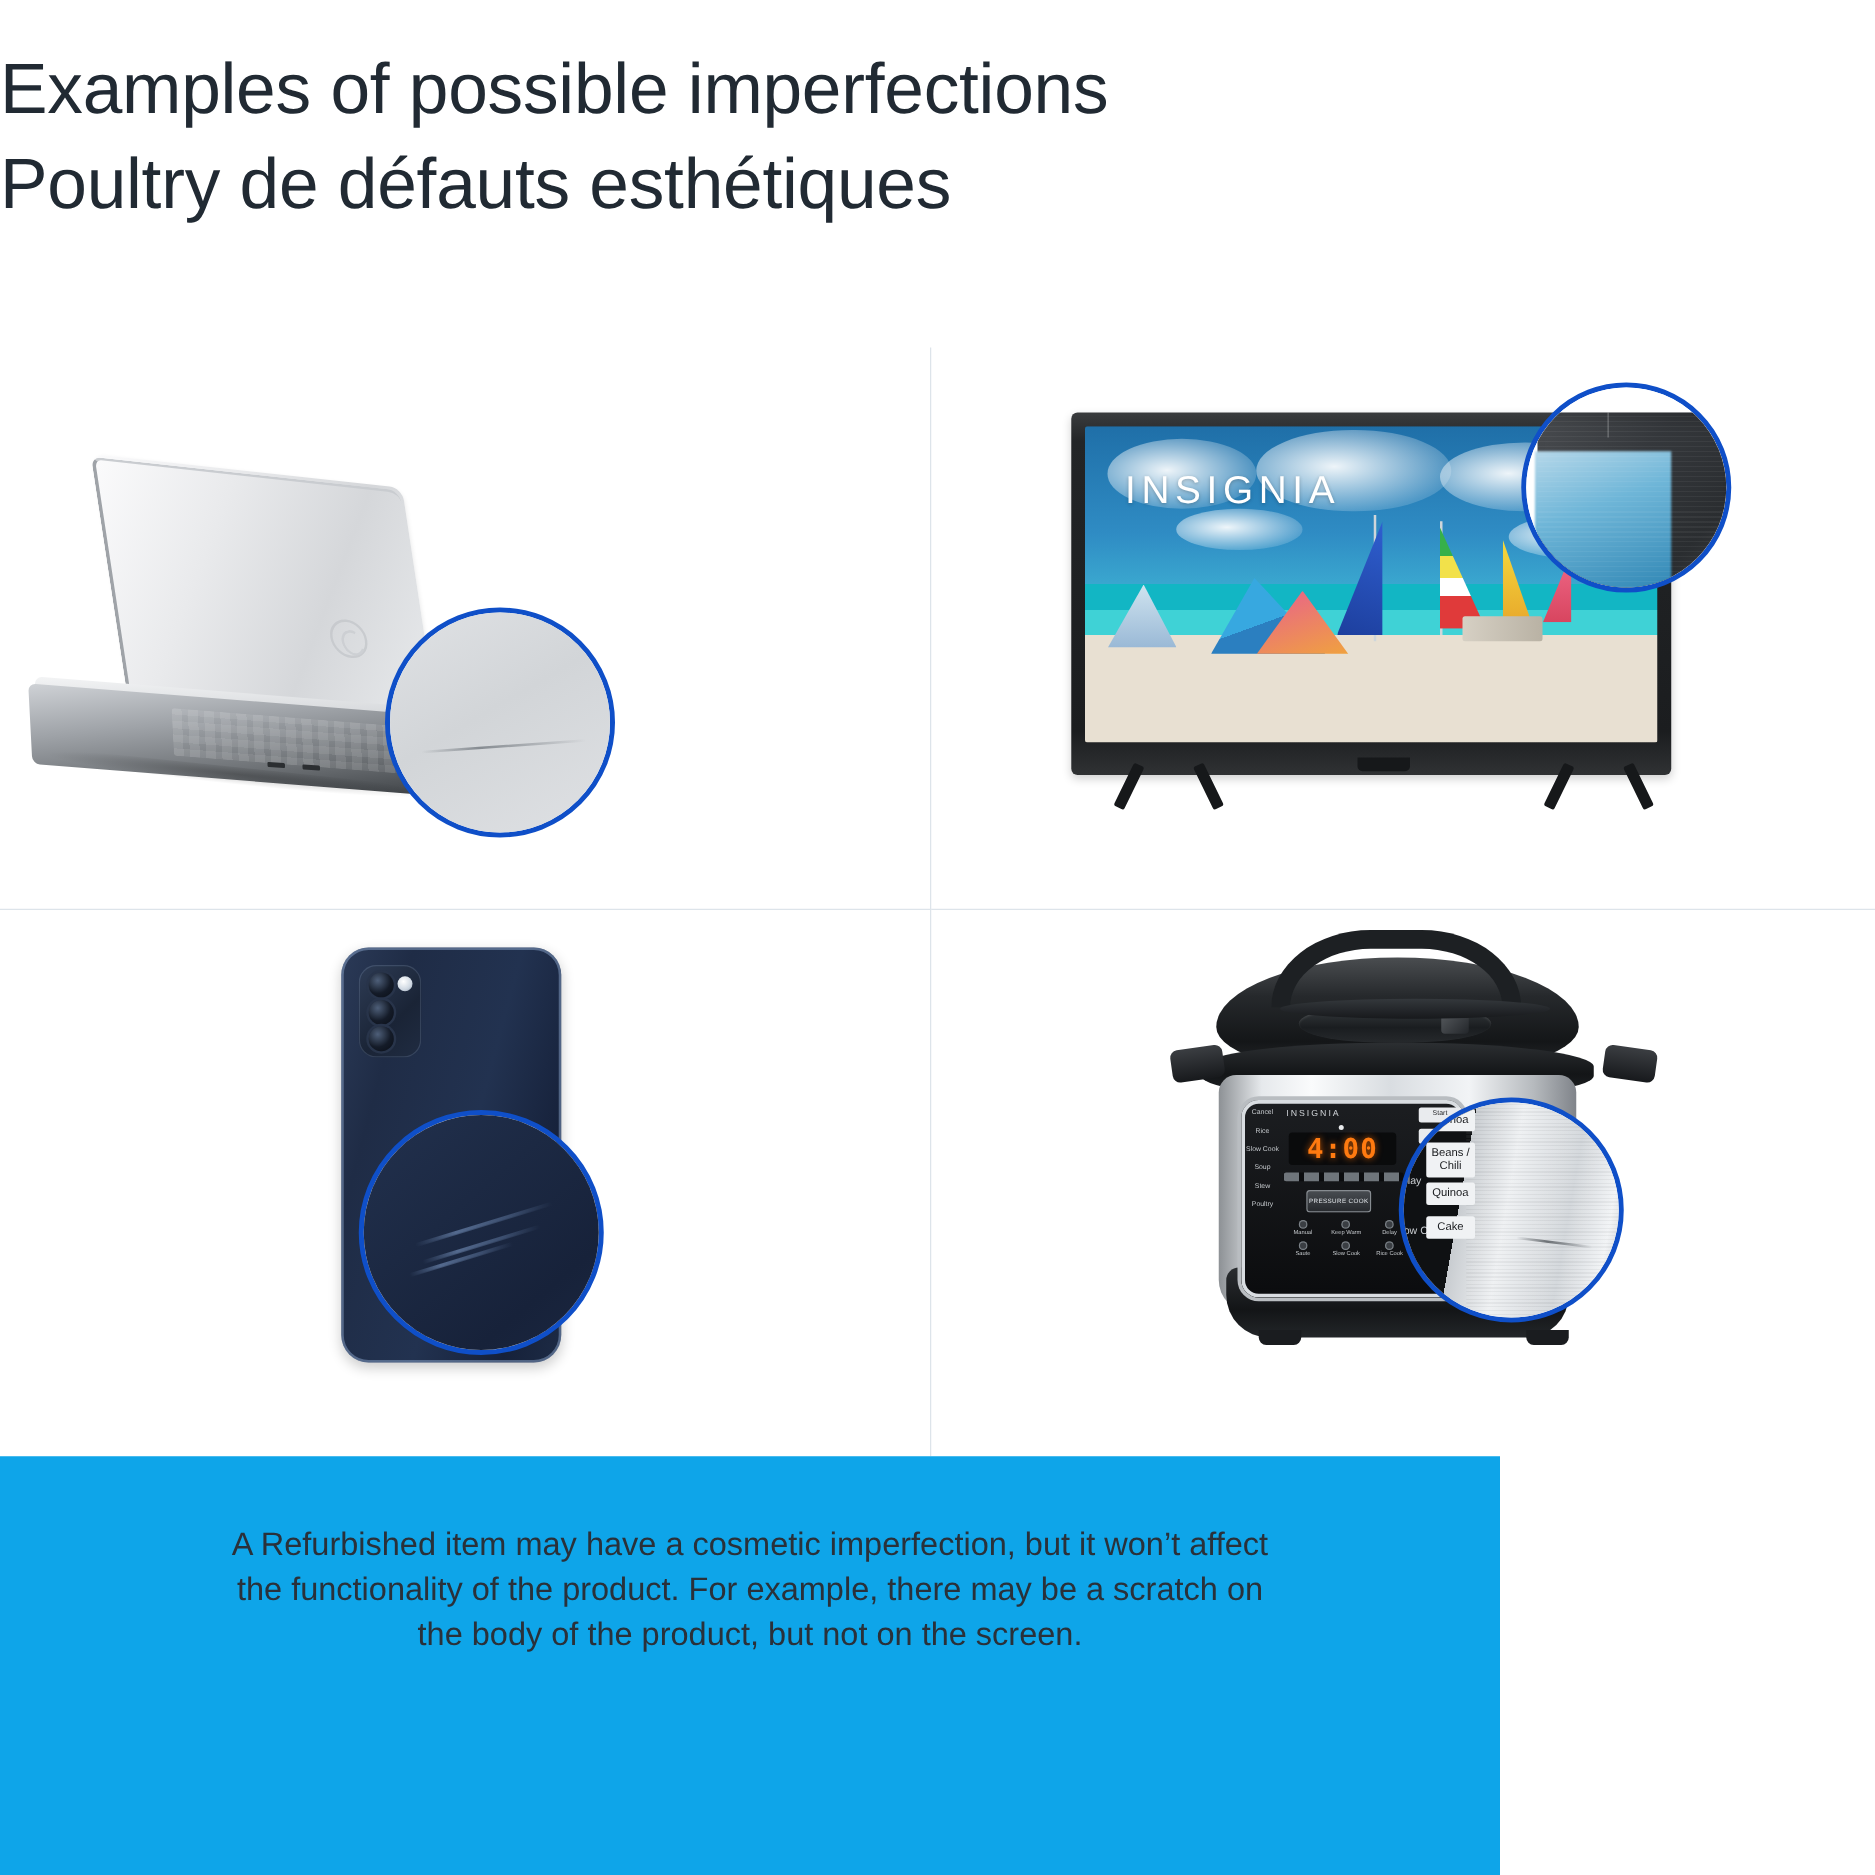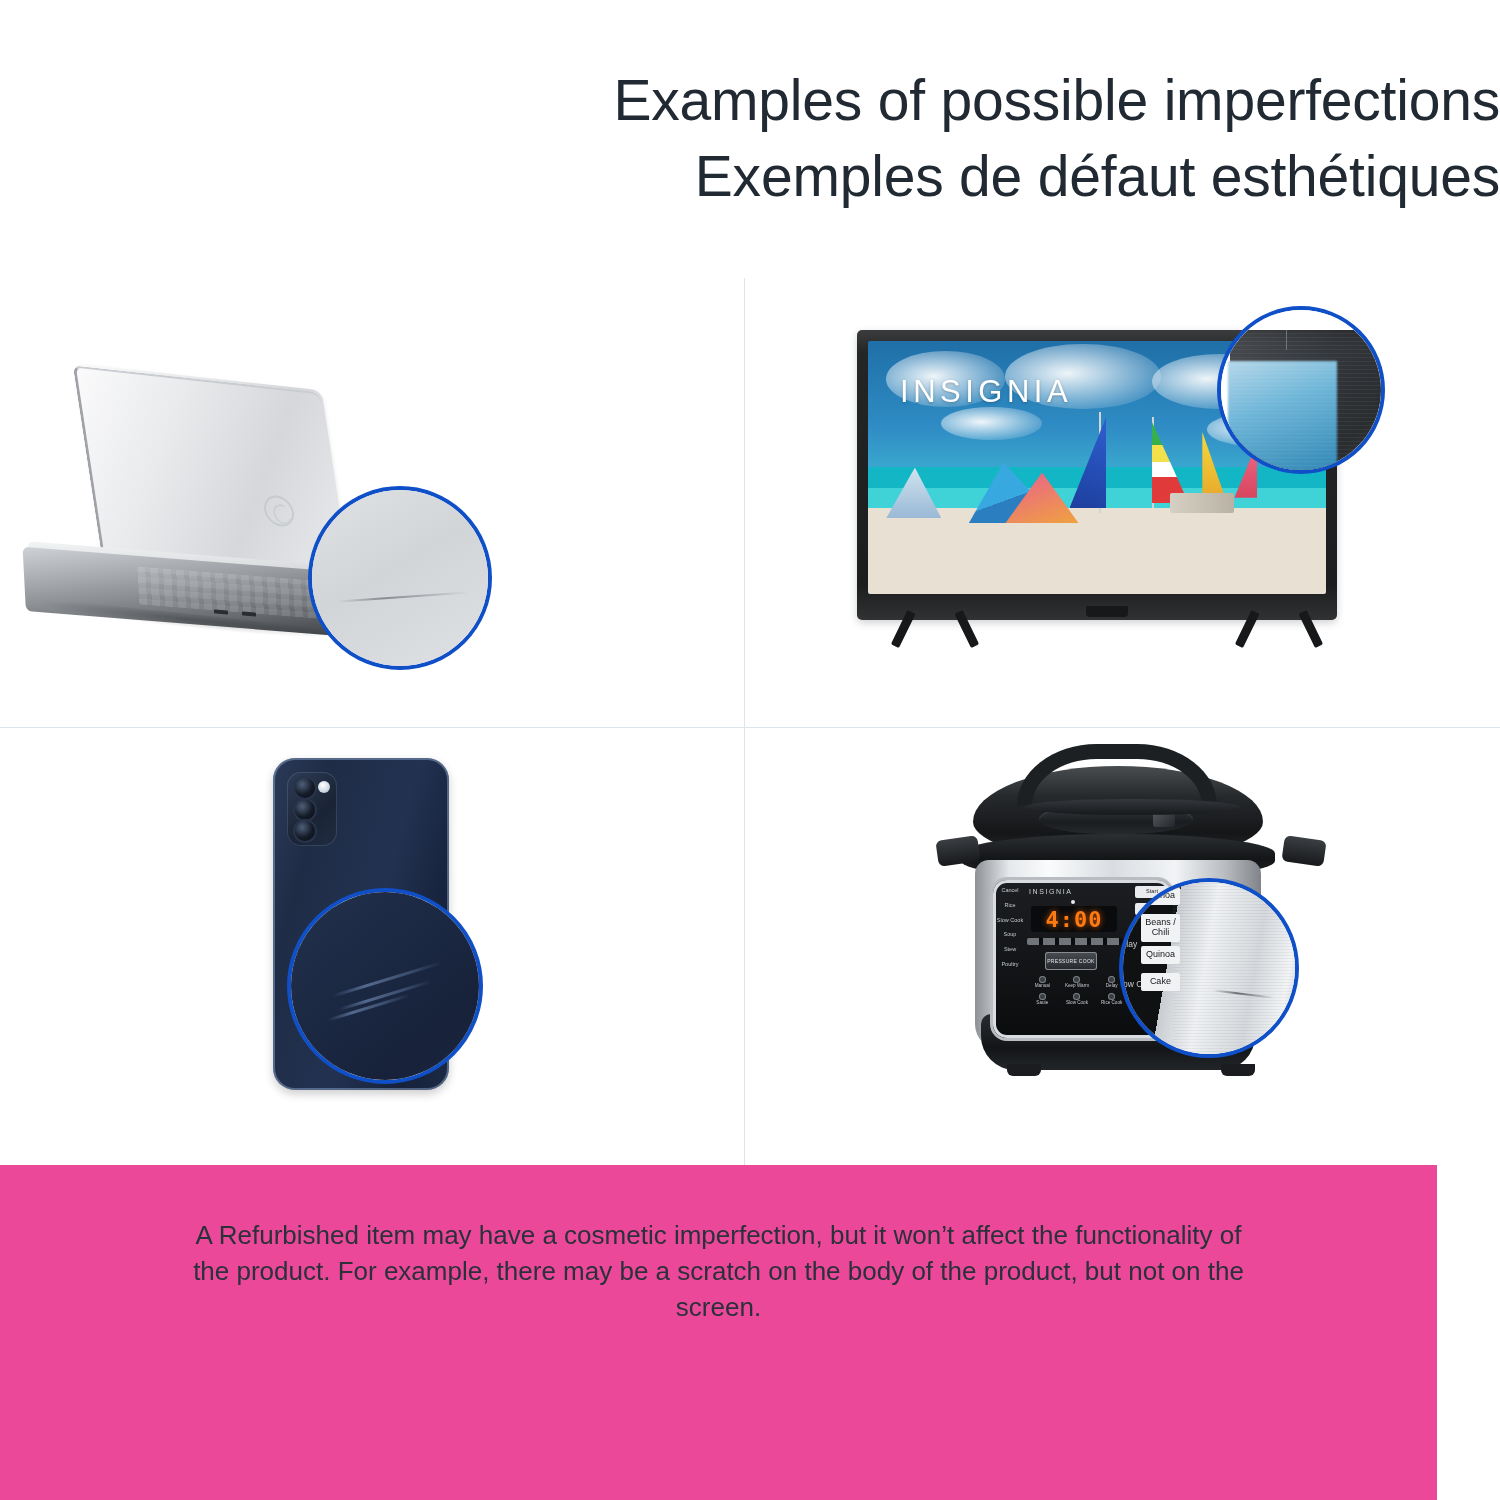--- a/index.html
+++ b/index.html
@@ -5,21 +5,21 @@
   * { box-sizing: border-box; margin: 0; padding: 0; }
   html, body {
     width: 1500px; height: 1500px;
     background: #ffffff;
     font-family: "Liberation Sans", sans-serif;
     overflow: hidden;
   }
   .page { position: relative; width: 1500px; height: 1500px; background: #ffffff; }
 
   
-  .header { padding-top: 62px; text-align: right; }
+  .header { padding-top: 33px; text-align: left; }
   .title-line {
     font-size: 57px;
     line-height: 76px;
     font-weight: 300;
     color: #212a33;
     letter-spacing: -0.2px;
   }
 
   
   .grid {
@@ -403,41 +403,41 @@
   .scratch-ck {
     position: absolute; left: 52%; top: 64%;
     width: 34%; height: 1.6px;
     background: linear-gradient(90deg, rgba(90,95,100,0), rgba(70,75,80,.75) 40%, rgba(110,115,120,.4) 80%, rgba(90,95,100,0));
     transform: rotate(7deg); border-radius: 2px;
   }
 
   
   .footer {
     position: absolute; left: 0; top: 1165px;
-    width: 1437px; height: 335px;
-    background: #ec4899;
+    width: 1200px; height: 335px;
+    background: #0ea5e9;
     padding: 52px 180px 0 180px;
     text-align: center;
   }
   .para {
     font-size: 26px;
     line-height: 36px;
     color: #2a313a;
     font-weight: 400;
   }
   .para + .para { margin-top: 30px; }
 </style>
 </head>
 <body>
 
 <div class="page">
 
   <div class="header">
     <div class="title-line">Examples of possible imperfections</div>
-    <div class="title-line">Exemples de défaut esthétiques</div>
+    <div class="title-line">Poultry de défauts esthétiques</div>
   </div>
 
   <div class="grid">
 
     <div class="cell cell-tl">
       <div class="stage">
         <div class="laptop-wrap">
           <div class="lid"></div>
           <div class="lid-edge"></div>
           <div class="lid-logo"></div>

